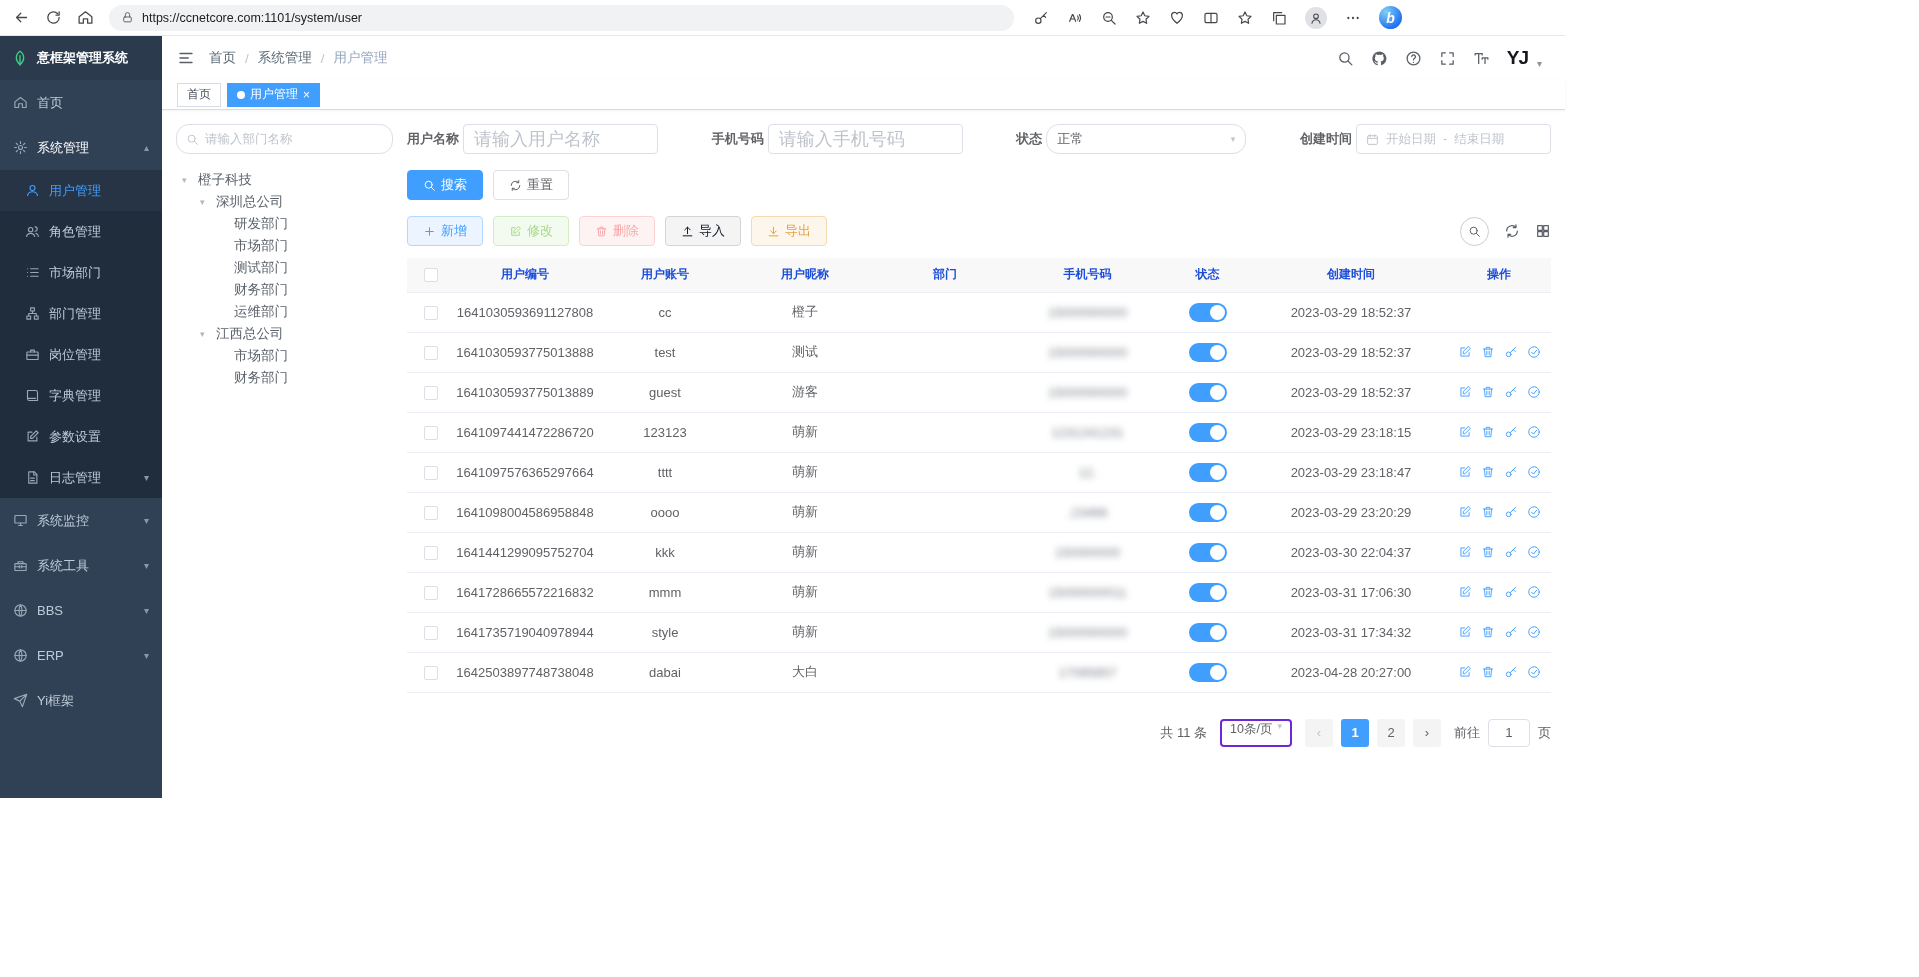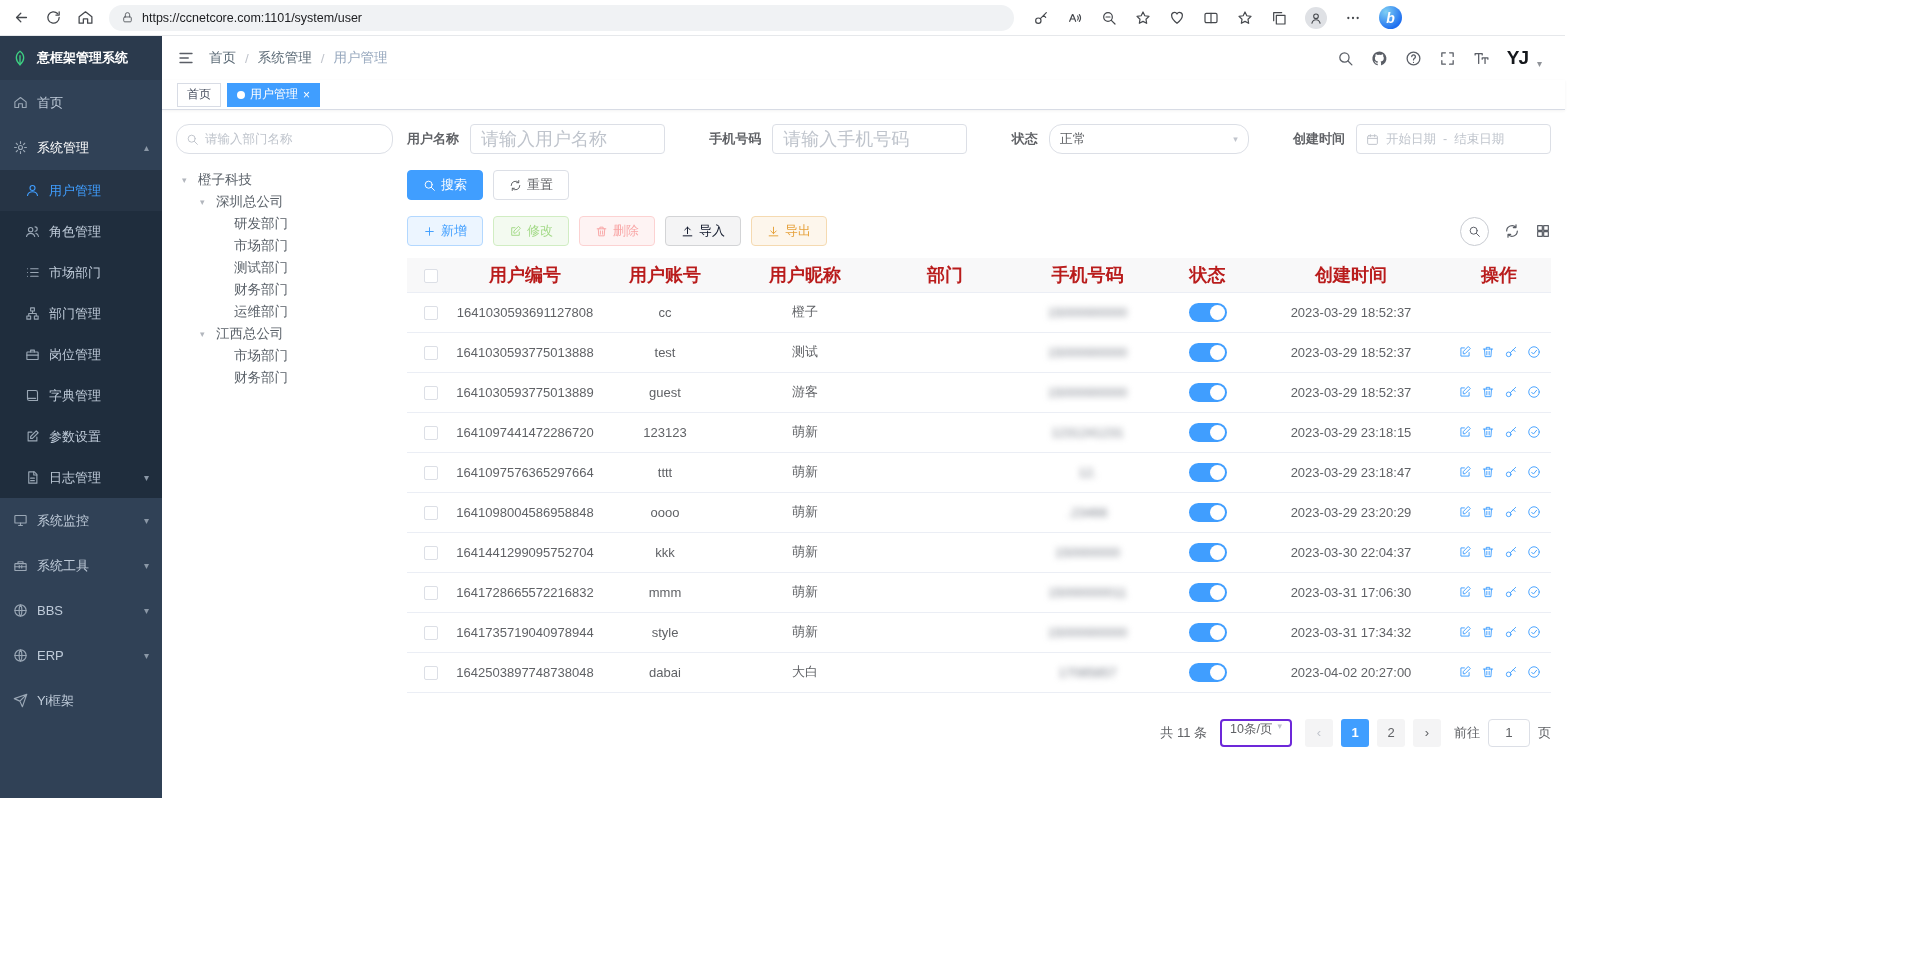--- a/index.html
+++ b/index.html
@@ -66,21 +66,21 @@
   .tree-search .ic{width:13px;height:13px;color:#c0c4cc}
   .tree-search input{border:none;outline:none;flex:1;min-width:0;font-size:12.5px;color:#606266;background:transparent}
   .tree-search input::placeholder{color:#bfc4cc}
   .tree{margin-top:15px}
   .tnode{height:22px;display:flex;align-items:center;gap:3px;cursor:pointer;font-size:13.5px;color:#5a6169;white-space:nowrap}
   .tnode .tcaret{width:13px;font-size:9px;color:#b2b6bd;flex:none}
 
   
   .rightpanel{flex:1;min-width:0;display:flex;flex-direction:column}
   .filterrow{display:flex;align-items:center;justify-content:space-between;gap:8px}
-  .fgroup{display:flex;align-items:center;gap:11px;white-space:nowrap}
+  .fgroup{display:flex;align-items:center;gap:4px;white-space:nowrap}
   .flabel{font-weight:bold;color:#606266}
   .finput{width:195px;height:30px;border:1px solid #dcdfe6;border-radius:4px;padding:0 10px;
     font-size:18px;color:#606266;background:#fff;outline:none}
   .finput::placeholder{color:#bfc4cc}
   .fselect{width:200px;height:30px;border:1px solid #dcdfe6;border-radius:13px;display:flex;
     align-items:center;justify-content:space-between;padding:0 10px;background:#fff;cursor:pointer}
   .fselect .sel-caret{font-size:9px;color:#c0c4cc}
   .fdate{width:195px;height:30px;border:1px solid #dcdfe6;border-radius:4px;display:flex;
     align-items:center;gap:7px;padding:0 9px;background:#fff;color:#bfc4cc;font-size:12.5px;cursor:pointer}
   .fdate .ic{width:13px;height:13px;color:#c0c4cc}
@@ -97,21 +97,21 @@
   .btn.plain-warning{background:#fdf6ec;border-color:#f5dab1;color:#e6a23c}
 
   .toolbar{margin-top:16px;display:flex;align-items:center;gap:10px}
   .tool-icons{margin-left:auto;display:flex;align-items:center;gap:15px;color:#5a5e66}
   .tool-circle{width:29px;height:29px;border:1px solid #c9ccd2;border-radius:50%;
     display:flex;align-items:center;justify-content:center;cursor:pointer}
   .tool-circle .ic{width:13px;height:13px}
   .tool-icons>.ic{width:16px;height:16px;cursor:pointer}
 
   table{width:100%;border-collapse:collapse;margin-top:12px;table-layout:fixed}
-  th{height:34px;background:#f8f8f9;color:#b91c1c;font-weight:bold;font-size:18px;
+  th{height:34px;background:#f8f8f9;color:#1d4ed8;font-weight:bold;font-size:12px;
     border-bottom:1px solid #ebeef5;text-align:center;white-space:nowrap}
   td{height:40px;border-bottom:1px solid #ebeef5;text-align:center;font-size:13px;color:#606266;
     white-space:nowrap;overflow:hidden}
   .checkbox{width:14px;height:14px;border:1px solid #dcdfe6;border-radius:2px;display:inline-block;background:#fff;cursor:pointer;vertical-align:middle}
   .censored{filter:blur(3px);color:#7d828c}
   .toggle{width:38px;height:19px;border-radius:10px;background:#409eff;display:inline-block;position:relative;cursor:pointer;vertical-align:middle}
   .toggle::after{content:"";position:absolute;right:2px;top:2px;width:15px;height:15px;border-radius:50%;background:#fff}
   .acts{display:flex;justify-content:center;align-items:center;gap:9px;color:#409eff}
   .acts .ic{width:14px;height:14px;cursor:pointer;stroke-width:1.6}
 
@@ -880,21 +880,21 @@
                   </td>
                 </tr>
                 <tr>
                   <td><span class="checkbox"></span></td>
      <td>1642503897748738048</td>
      <td>dabai</td>
      <td>大白</td>
      <td></td>
      <td><span class="censored">17085857</span></td>
      <td><span class="toggle"></span></td>
-     <td>2023-04-02 20:27:00</td>
+     <td>2023-04-28 20:27:00</td>
      <td>
                     <div class="acts">
       <svg class="ic">
                         <use href="#i-pencilsq"></use>
                       </svg>
       <svg class="ic">
                         <use href="#i-trash"></use>
                       </svg>
       <svg class="ic">
                         <use href="#i-key"></use>

